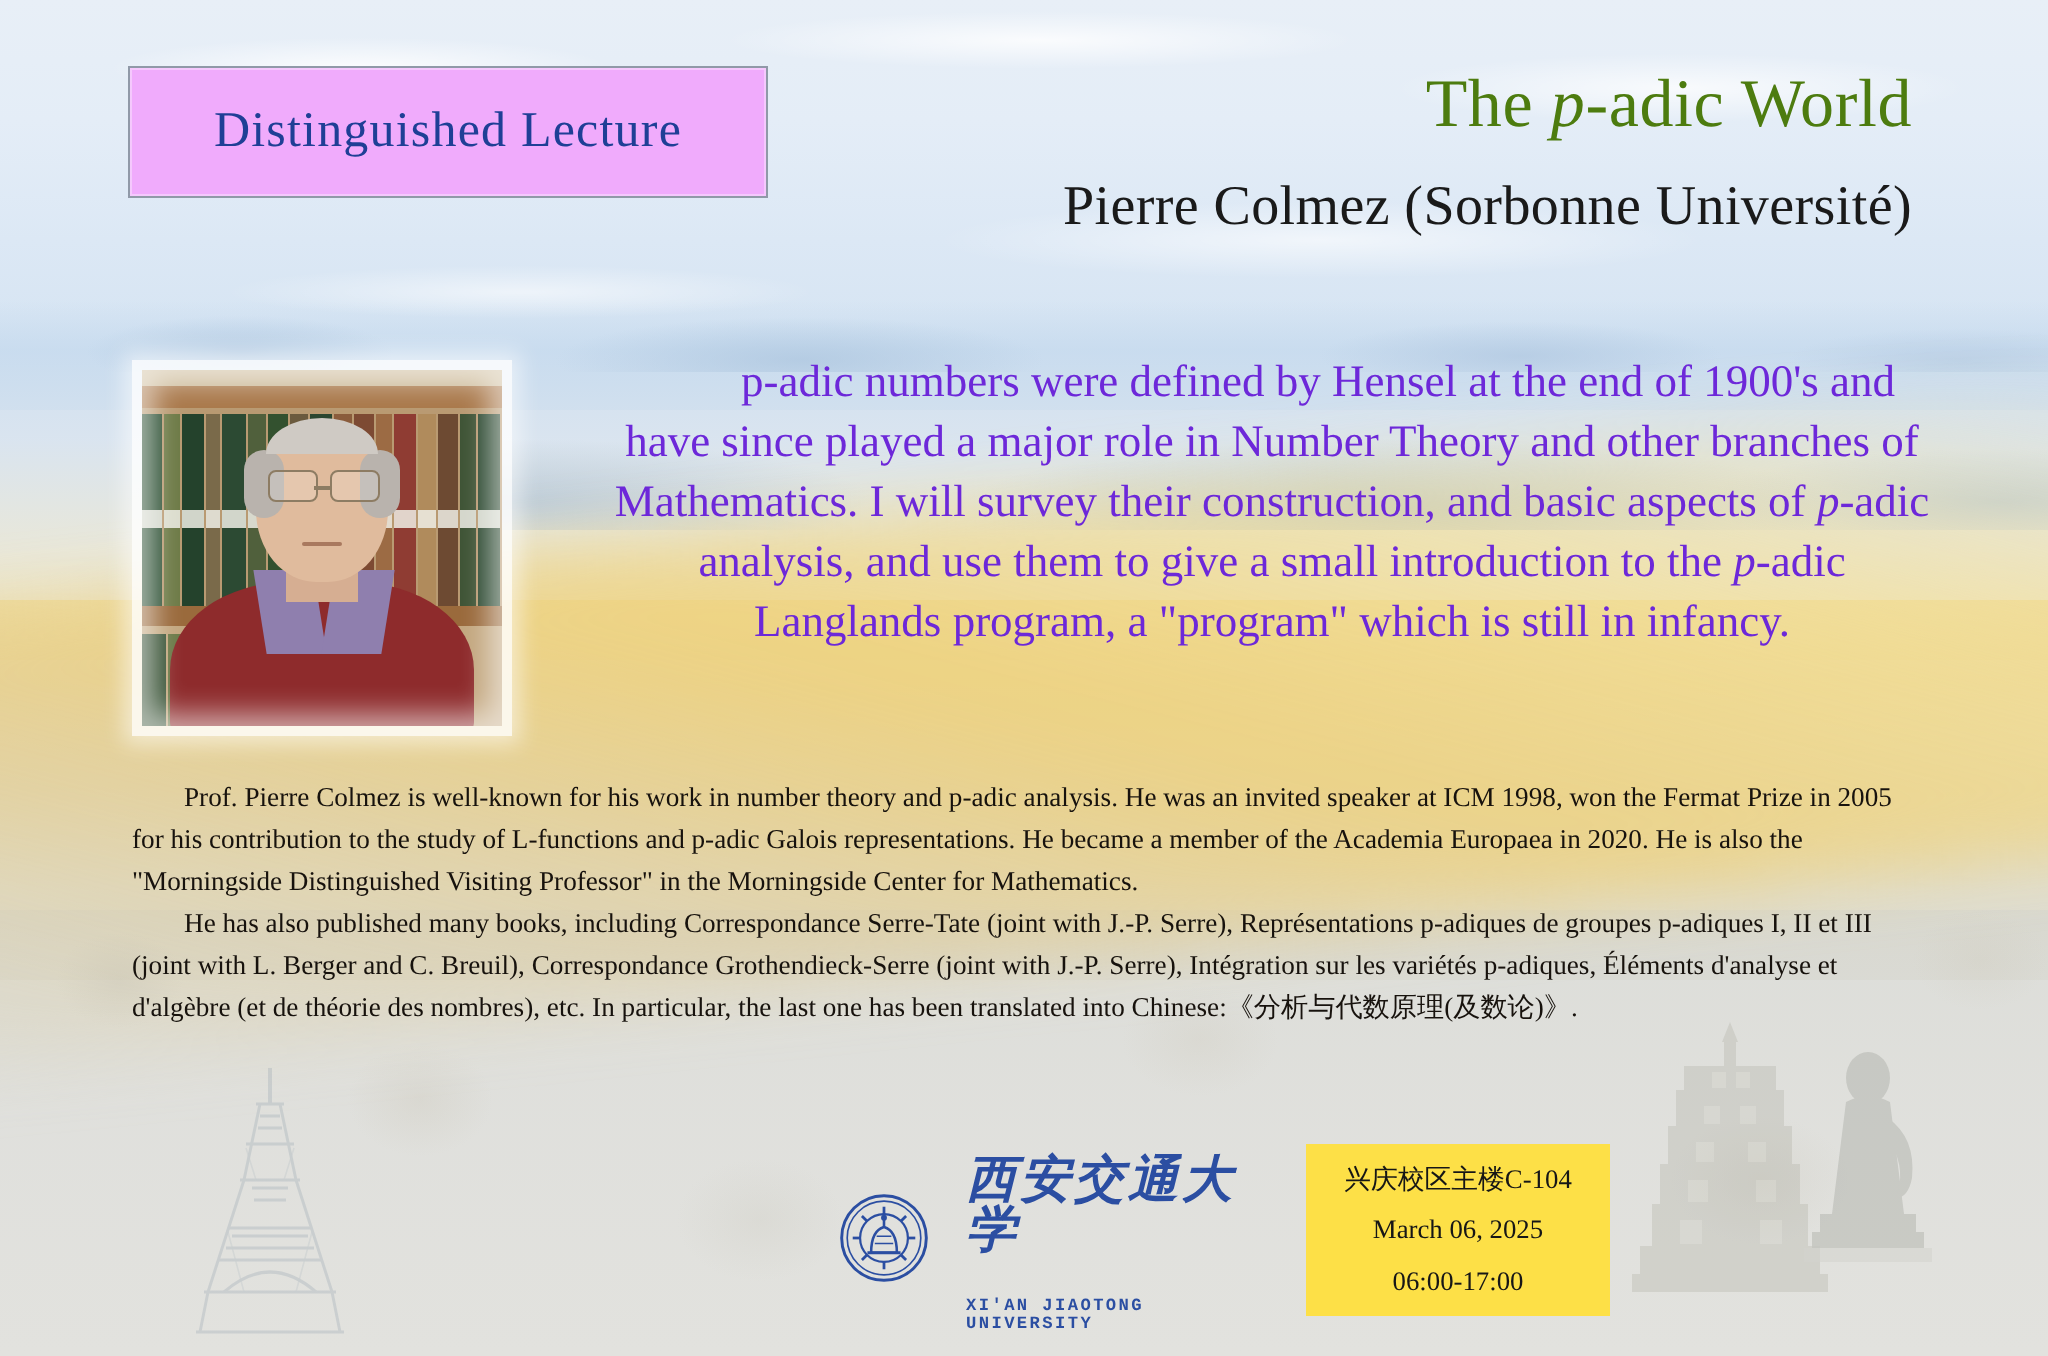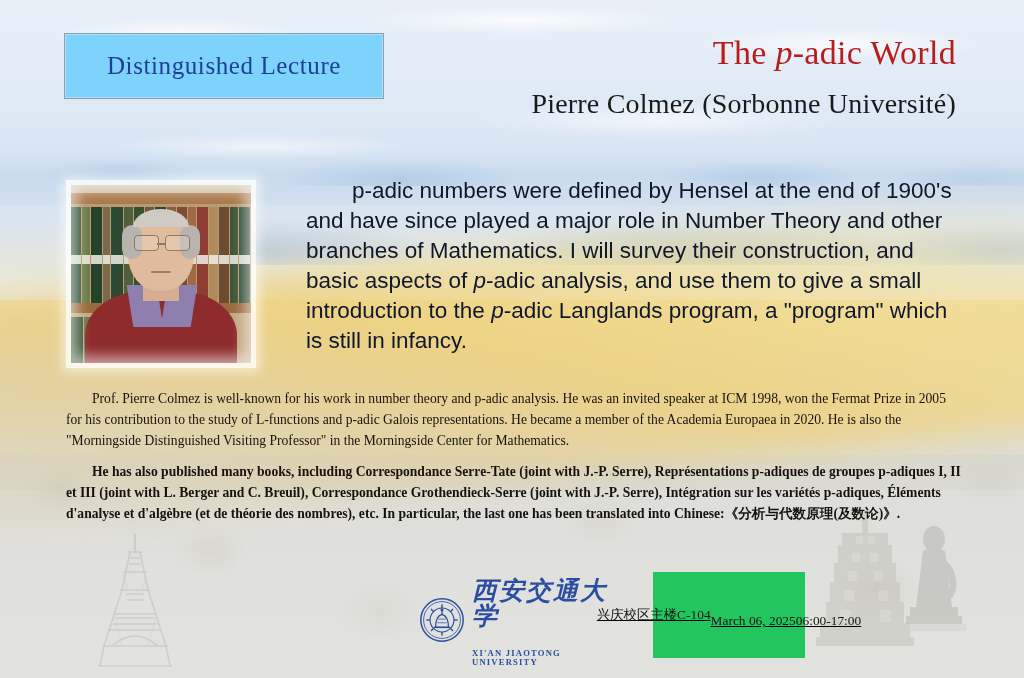--- a/index.html
+++ b/index.html
@@ -146,21 +146,21 @@
     right: 38px; bottom: 0px;
     width: 180px; height: 175px;
     opacity: 0.34;
   }
 
   
   .badge-box {
     position: absolute;
     left: 64px; top: 33px;
     width: 318px; height: 64px;
-    background: #7dd3fc;
+    background: #f0abfc;
     border: 1px solid #9099a8;
     box-shadow: 0 0 0 1px rgba(255,255,255,0.35) inset;
     display: flex;
     align-items: center;
     justify-content: center;
   }
   .badge-text {
     font-family: "Liberation Serif", "DejaVu Serif", serif;
     font-size: 25px;
     letter-spacing: 0.6px;
@@ -170,21 +170,21 @@
 
   .title-block {
     position: absolute;
     right: 68px; top: 34px;
     width: 620px;
     text-align: right;
   }
   .lecture-title {
     font-family: "Liberation Serif", "DejaVu Serif", serif;
     font-size: 34px;
-    color: #b91c1c;
+    color: #4d7c0f;
     letter-spacing: 0.3px;
     line-height: 1.12;
     white-space: nowrap;
   }
   .lecture-title .ital { font-style: italic; }
   .speaker-line {
     margin-top: 16px;
     font-family: "Liberation Serif", "DejaVu Serif", serif;
     font-size: 28px;
     color: #1a1a1a;
@@ -304,87 +304,86 @@
   .portrait-vignette {
     position: absolute; left: 0; top: 0; right: 0; bottom: 0;
     box-shadow: inset 0 0 14px 6px rgba(255,255,255,0.6);
   }
 
   
   .abstract {
     position: absolute;
     left: 306px; top: 176px;
     width: 660px;
-    font-family: Liberation Sans, sans-serif;
+    font-family: Liberation Serif, serif;
     font-size: 22.5px;
     line-height: 30px;
-    color: #0f172a;
+    color: #6d28d9;
     text-indent: 46px;
-    text-align: left;
+    text-align: center;
   }
   .abstract .ital { font-style: italic; }
 
   
   .bio {
     position: absolute;
     left: 66px; top: 388px;
     width: 898px;
     font-family: "Liberation Serif", "DejaVu Serif", serif;
     font-size: 13.6px;
     line-height: 21px;
     color: #17120d;
     text-align: left;
   }
   .bio p { margin: 0; text-indent: 26px; }
-  .bio p + p { margin-top: 10px; font-weight: bold; }
+  .bio p + p { margin-top: 0px; }
 
   
   .logo-wrap {
     position: absolute;
     left: 419px; top: 596px;
     width: 200px; height: 52px;
     display: flex;
-    align-items: center;
+    gap: 11px;
   }
   .logo-seal { flex: 0 0 auto; }
   .logo-text {
     margin-left: 7px;
     display: flex;
     flex-direction: column;
     justify-content: center;
   }
   .logo-cn {
     font-family: "Liberation Serif", "DejaVu Serif", serif;
     font-size: 25px;
     font-weight: bold;
     font-style: italic;
     letter-spacing: 2px;
     color: #2b4ea2;
     line-height: 1;
   }
   .logo-en {
     margin-top: 21px;
-    font-family: Liberation Serif, serif;
+    font-family: Liberation Mono, monospace;
     font-size: 8.6px;
     font-weight: bold;
     letter-spacing: 1.2px;
     color: #2b4ea2;
     line-height: 1;
   }
 
   .venue-box {
     position: absolute;
     left: 653px; top: 572px;
     width: 152px; height: 86px;
-    background: #22c55e;
+    background: #fde047;
     display: flex;
-    flex-direction: row;
+    flex-direction: column;
     align-items: center;
     justify-content: center;
-    text-decoration: underline;
   }
   .venue-line {
     font-family: "Liberation Serif", "DejaVu Serif", serif;
     font-size: 13.4px;
     color: #161616;
     line-height: 1;
     white-space: nowrap;
   }
   .venue-line + .venue-line { margin-top: 12px; }
 </style>

